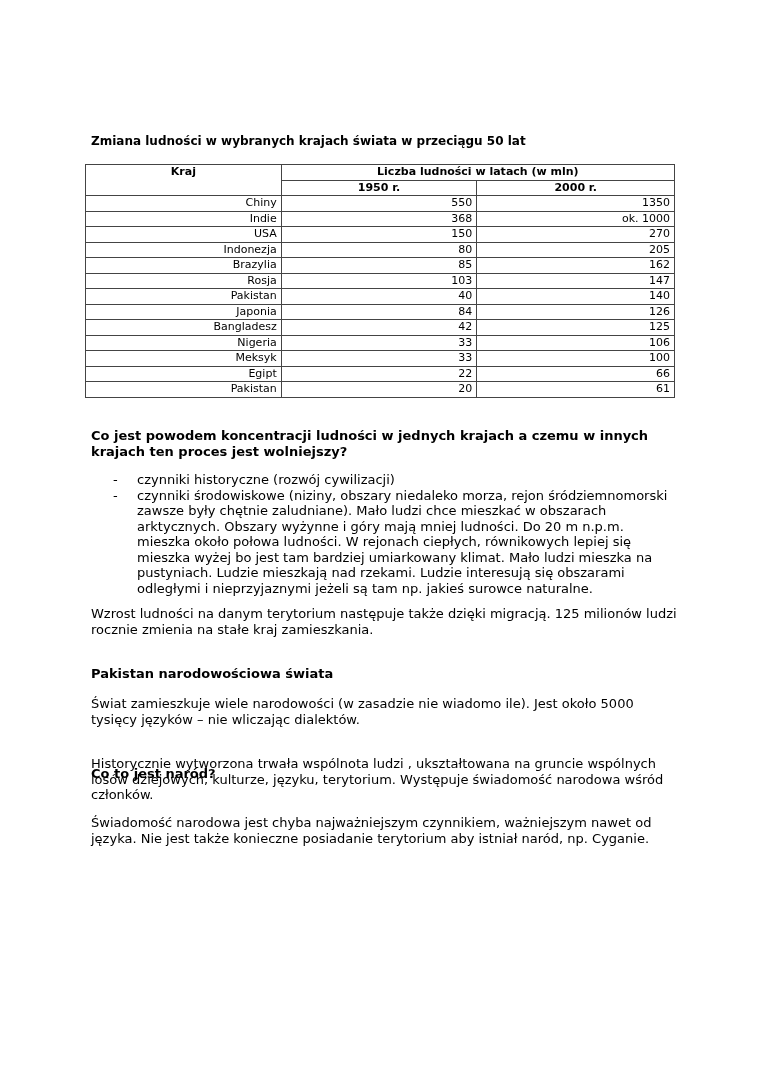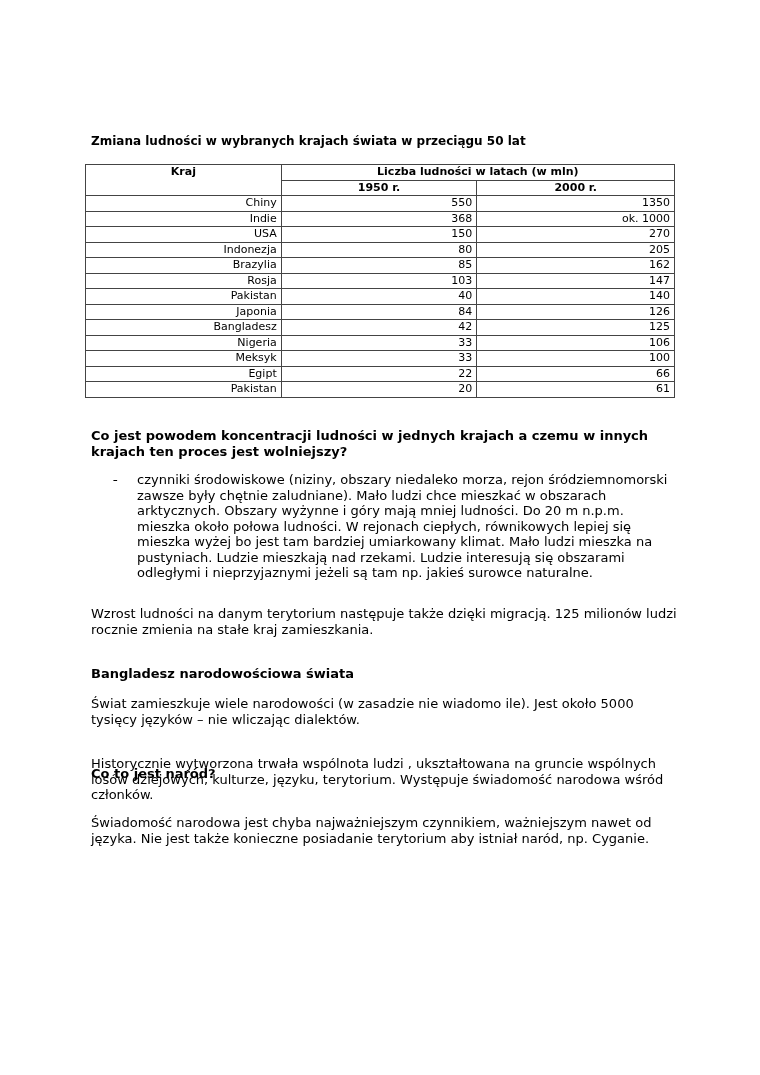--- a/index.html
+++ b/index.html
@@ -116,30 +116,31 @@
           <td>61</td>
         </tr>
       </tbody>
   </table>
 
   <div class="block bold" style="top:428px;">Co jest powodem koncentracji ludności w jednych krajach a czemu w innych krajach ten proces jest wolniejszy?</div>
 
   <ul class="dash block" style="top:472px;">
     <li>
       <span class="bullet">-</span>
+      <span>czynniki historyczne (rozwój cywilizacji)</span>
     </li>
     <li>
       <span class="bullet">-</span>
       <span>czynniki środowiskowe (niziny, obszary niedaleko morza, rejon śródziemnomorski zawsze były chętnie zaludniane). Mało ludzi chce mieszkać  w obszarach arktycznych. Obszary wyżynne i góry mają mniej ludności. Do 20 m n.p.m. mieszka około połowa ludności. W rejonach ciepłych, równikowych lepiej się mieszka wyżej bo jest tam bardziej umiarkowany klimat. Mało ludzi mieszka na pustyniach. Ludzie mieszkają nad rzekami. Ludzie interesują się obszarami odległymi i nieprzyjaznymi jeżeli są tam np. jakieś surowce naturalne.</span>
     </li>
   </ul>
 
   <div class="block" style="top:606px;">Wzrost ludności na danym terytorium następuje także dzięki migracją. 125 milionów ludzi rocznie zmienia na stałe kraj zamieszkania.</div>
 
-  <div class="block bold" style="top:666px;">Bangladesz narodowościowa świata</div>
+  <div class="block bold" style="top:666px;">Pakistan narodowościowa świata</div>
 
   <div class="block" style="top:696px;">Świat zamieszkuje wiele narodowości (w zasadzie nie wiadomo ile). Jest około 5000 tysięcy języków – nie wliczając dialektów.</div>
 
   <div class="block bold" style="top:741px;margin-top:25px;">Co to jest naród?</div>
 
   <div class="block" style="top:756px;">Historycznie wytworzona trwała wspólnota ludzi , ukształtowana na gruncie wspólnych losów dziejowych, kulturze, języku, terytorium. Występuje świadomość narodowa wśród członków.</div>
 
   <div class="block" style="top:815px;">Świadomość narodowa jest chyba najważniejszym czynnikiem, ważniejszym nawet od języka. Nie jest także konieczne posiadanie terytorium aby istniał naród, np. Cyganie.</div>
 </div>
 

